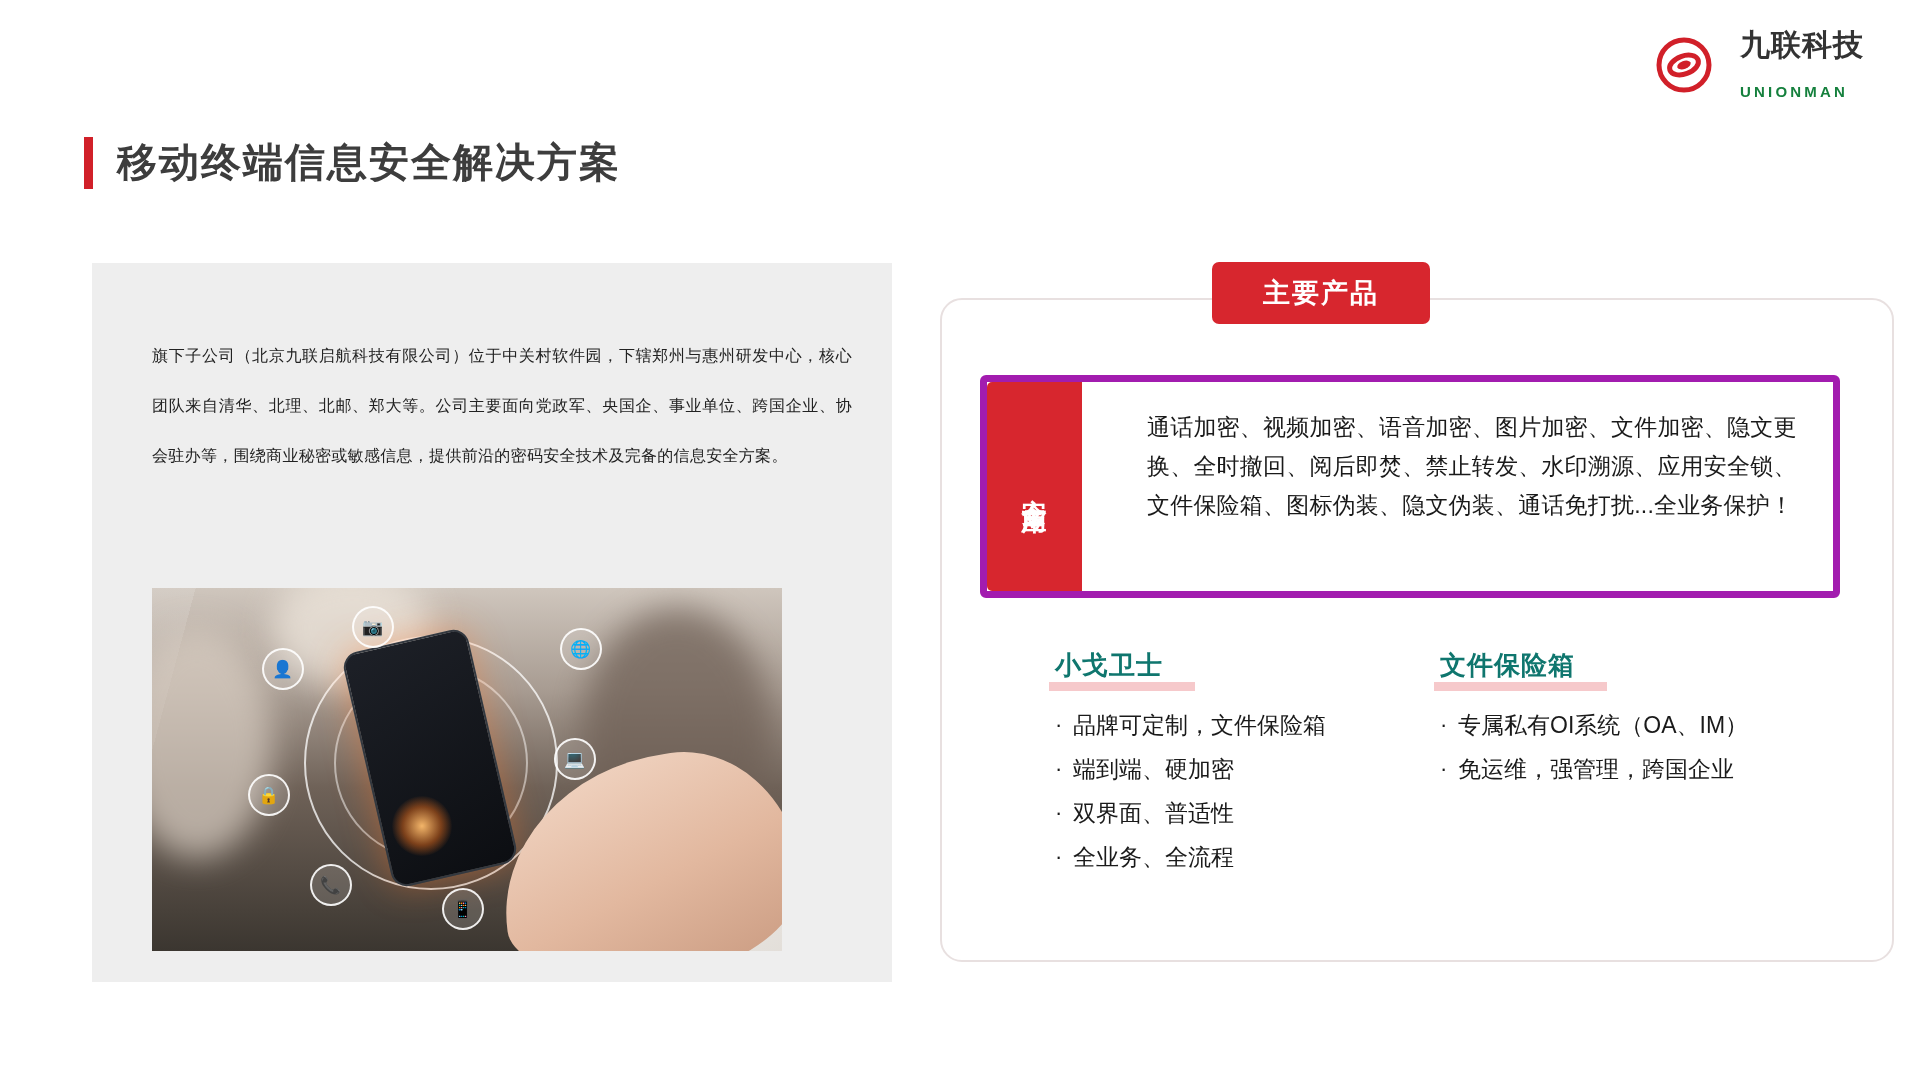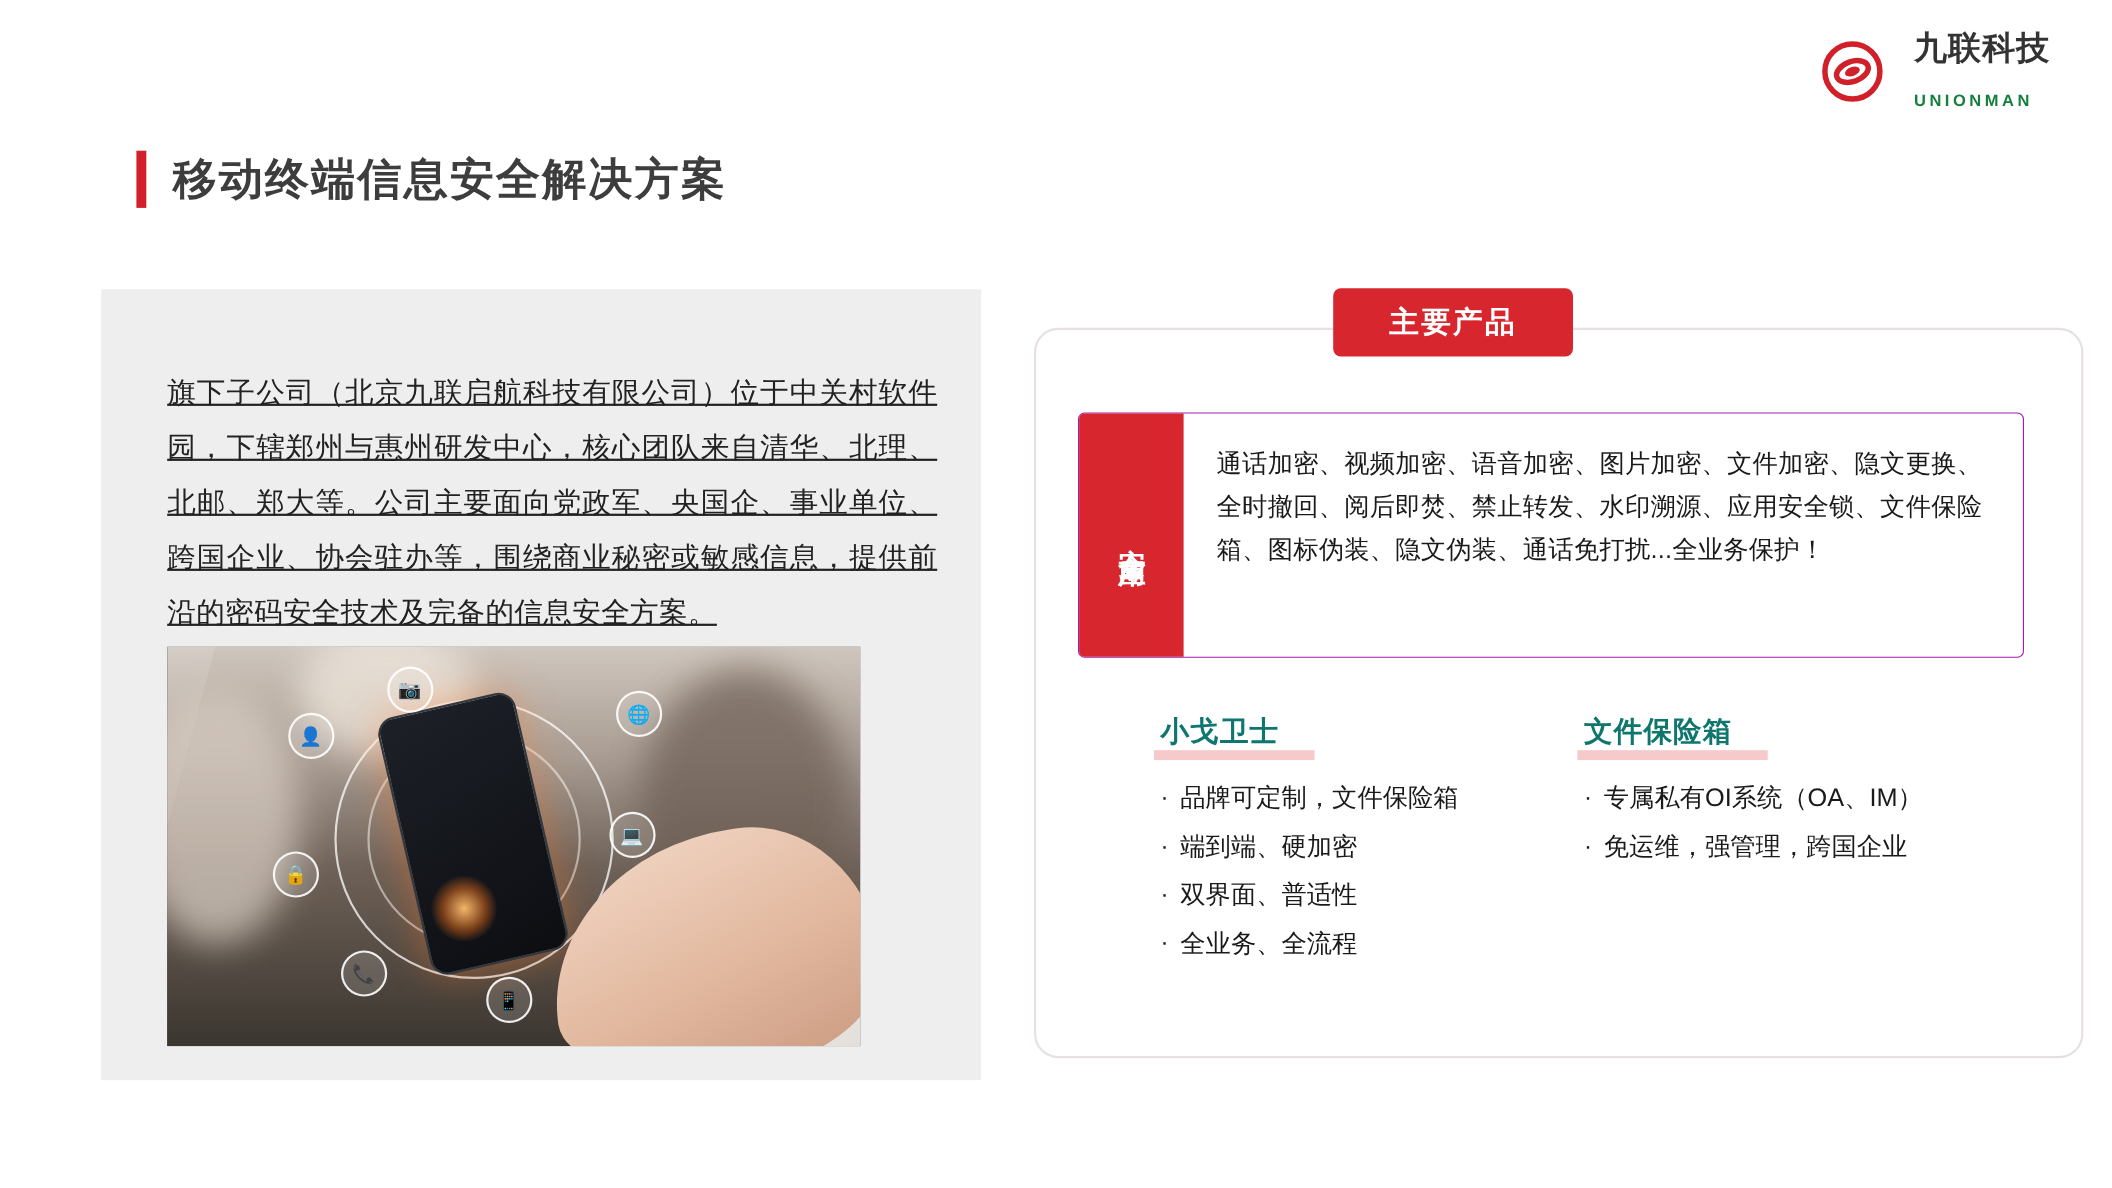--- a/index.html
+++ b/index.html
@@ -50,21 +50,20 @@
     margin-top: 24px;
   }
 
   
   .title-row {
     position: absolute;
     top: 135px;
     left: 84px;
     display: flex;
     align-items: center;
-    margin-left: 40px;
   }
   .title-bar {
     width: 9px;
     height: 52px;
     background: #d12029;
     margin-right: 24px;
   }
   .title-text {
     font-size: 40px;
     font-weight: bold;
@@ -79,26 +78,25 @@
     top: 263px;
     width: 800px;
     height: 719px;
     background: #eeeeee;
   }
   .left-para {
     position: absolute;
     left: 60px;
     top: 68px;
     width: 700px;
-    font-size: 26px;
+    font-size: 16px;
     line-height: 50px;
     color: #222222;
     text-align: justify;
     letter-spacing: 0.3px;
-    text-decoration: underline;
   }
   .left-photo {
     position: absolute;
     left: 60px;
     top: 325px;
     width: 630px;
     height: 363px;
     overflow: hidden;
     background: #3a3f4a;
   }
@@ -205,24 +203,25 @@
     letter-spacing: 2px;
   }
 
   .app-box {
     position: absolute;
     left: 980px;
     top: 375px;
     width: 860px;
     height: 223px;
     display: flex;
-    border: 1px solid #a21caf;
+    border: 7px solid #a21caf;
     border-radius: 6px;
     background: #ffffff;
     box-sizing: border-box;
+    gap: 35px;
   }
   .app-tab {
     width: 95px;
     background: #d7262e;
     border-radius: 5px 0 0 5px;
     color: #ffffff;
     font-size: 25px;
     font-weight: bold;
     display: flex;
     align-items: center;

